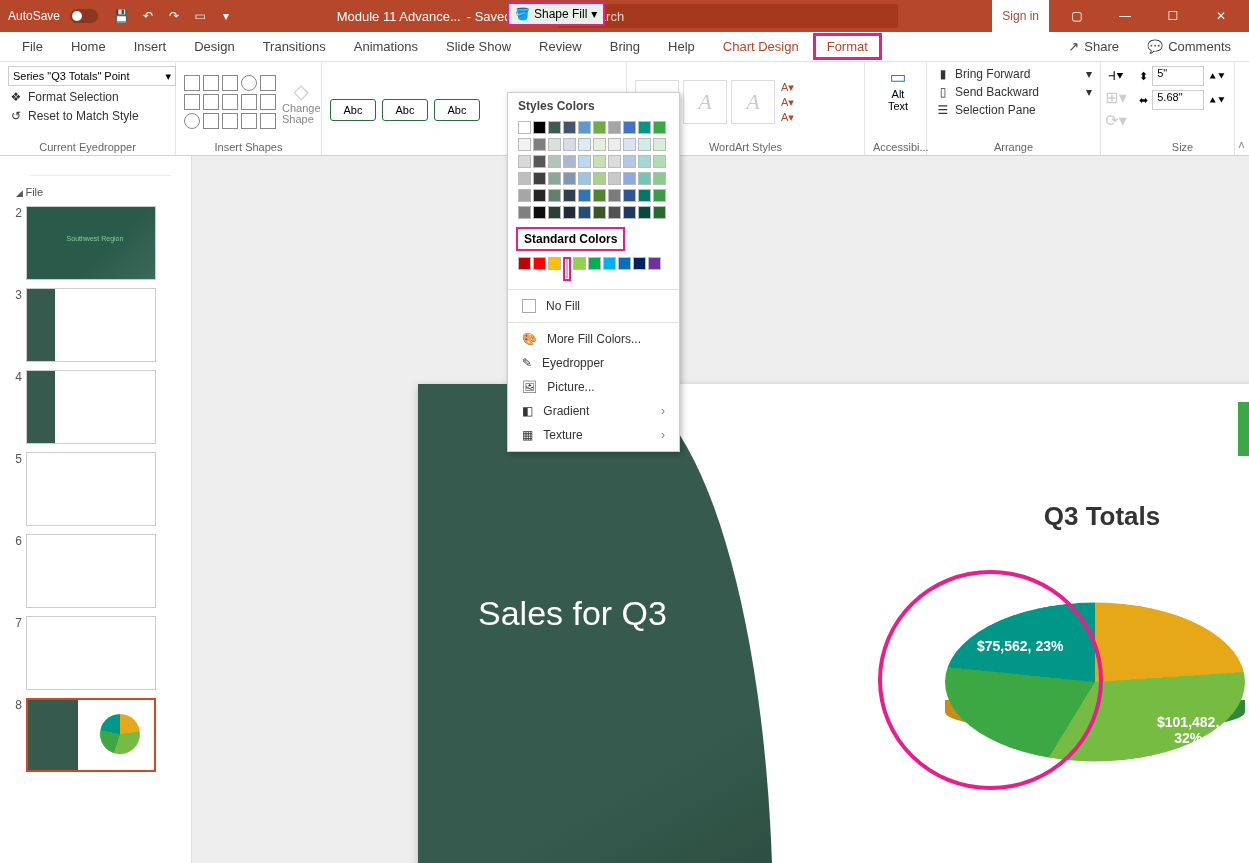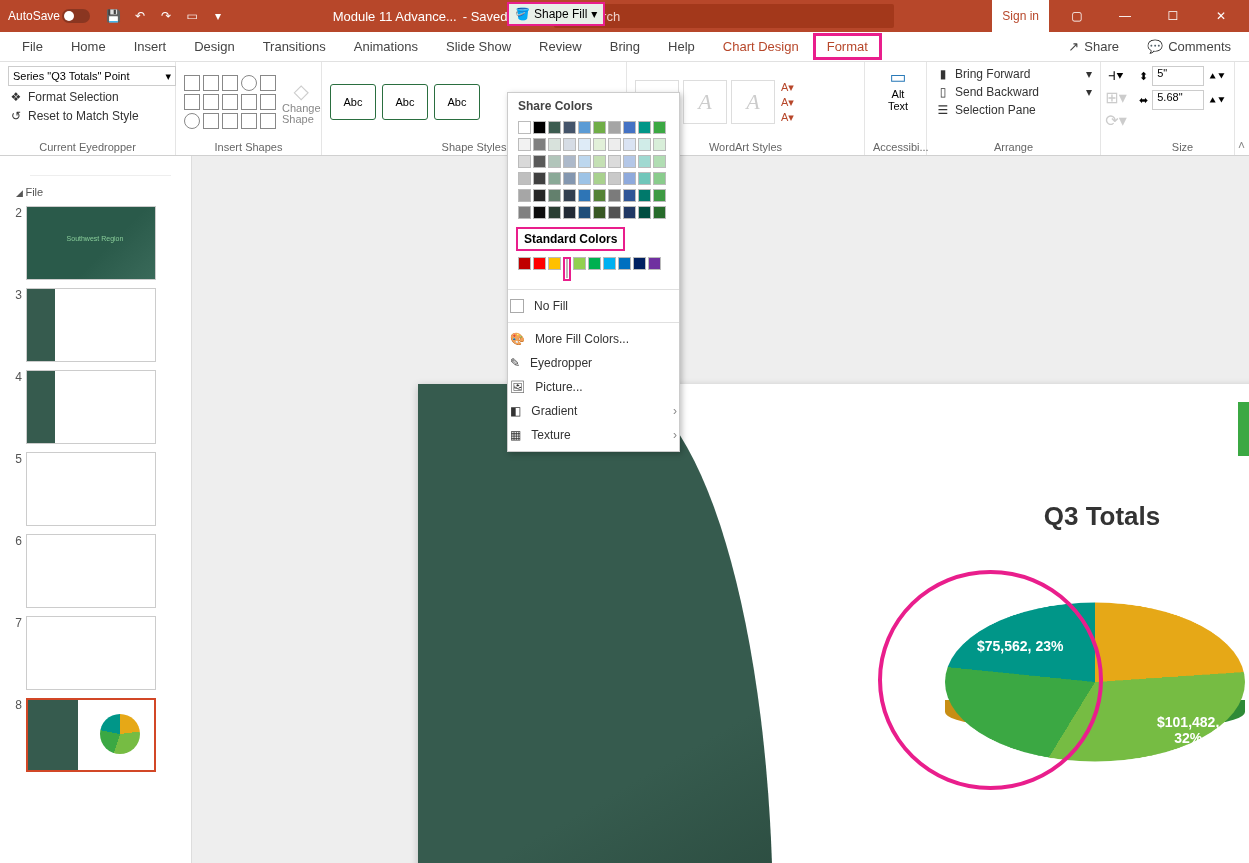--- a/index.html
+++ b/index.html
@@ -1,20 +1,20 @@
 <!DOCTYPE html>
 <html><head>
 <meta charset="utf-8">
 <style>
 * { margin: 0; padding: 0; box-sizing: border-box; font-family: "Segoe UI", Arial, sans-serif; }
 body { background: #f3f3f3; width: 1249px; height: 863px; overflow: hidden; position: relative; }
 
 
 .titlebar { height: 32px; background: #b7472a; display: flex; align-items: center; color: white; font-size: 12px; }
-.autosave { display: flex; align-items: center; padding: 0 8px; gap: 2px; justify-content: center; }
+.autosave { display: flex; align-items: center; padding: 0 8px; gap: 10px; justify-content: center; }
 .toggle { width: 28px; height: 14px; background: #8a3621; border-radius: 7px; position: relative; }
 .toggle::after { content: ""; position: absolute; left: 2px; top: 2px; width: 10px; height: 10px; background: white; border-radius: 50%; }
 .qat { display: flex; gap: 10px; padding: 0 8px; }
 .qat-icon { width: 16px; height: 16px; display: flex; align-items: center; justify-content: center; }
 .title-center { flex: 1; text-align: center; display: flex; align-items: center; justify-content: center; gap: 6px; font-size: 13px; }
 .search-box { width: 340px; height: 24px; background: #a3381b; border-radius: 2px; display: flex; align-items: center; padding: 0 10px; margin-left: 30px; color: #f0d0c8; gap: 8px; }
 .title-right { display: flex; align-items: center; gap: 8px; padding-right: 8px; }
 .signin-btn { background: white; color: #b7472a; padding: 10px 10px; font-size: 12px; border-radius: 0; }
 .win-btn { width: 40px; height: 32px; display: flex; align-items: center; justify-content: center; }
 
@@ -32,41 +32,41 @@
 .group-label { text-align: center; font-size: 11px; color: #666; padding-top: 3px; }
 .group-body { flex: 1; display: flex; align-items: center; gap: 6px; }
 .dropdown-input { width: 168px; height: 20px; border: 1px solid #ccc; font-size: 11px; padding: 0 4px; display: flex; align-items: center; justify-content: space-between; }
 .cs-btns { display: flex; flex-direction: column; gap: 3px; }
 .cs-row { display: flex; align-items: center; gap: 4px; font-size: 12px; color: #333; }
 .small-icon { width: 16px; height: 16px; display: inline-flex; align-items: center; justify-content: center; }
 .shape-grid { display: grid; grid-template-columns: repeat(5, 16px); grid-auto-rows: 16px; gap: 3px; }
 .shape-grid span { border: 1px solid #888; }
 .change-shape { display: flex; flex-direction: column; align-items: center; font-size: 11px; color: #888; width: 56px; }
 .style-samples { display: flex; gap: 6px; }
-.style-sample { width: 46px; height: 36px; border: 1px solid #2a6e3f; border-radius: 3px; display: flex; align-items: center; justify-content: center; font-size: 11px; background: white; }
+.style-sample { width: 46px; height: 22px; border: 1px solid #2a6e3f; border-radius: 3px; display: flex; align-items: center; justify-content: center; font-size: 11px; background: white; }
 .wa-styles { display: flex; gap: 4px; }
 .wa-sample { width: 44px; height: 44px; border: 1px solid #ddd; display: flex; align-items: center; justify-content: center; font-size: 22px; font-style: italic; color: #ccc; font-family: Georgia, serif; }
 .wa-side { display: flex; flex-direction: column; gap: 2px; font-size: 11px; }
 .alt-text { display: flex; flex-direction: column; align-items: center; font-size: 11px; width: 50px; }
 .arrange-col { display: flex; flex-direction: column; gap: 2px; font-size: 12px; color: #888; }
 .size-col { display: flex; flex-direction: column; gap: 4px; font-size: 11px; }
 .size-row { display: flex; align-items: center; gap: 4px; }
 .size-input { width: 52px; height: 20px; border: 1px solid #ccc; padding: 0 4px; background: white; }
 
 
 .shapefill-btn { position: absolute; left: 507px; top: 2px; border: 2px solid #e91e8c; background: #e8f0e8; padding: 3px 6px; display: flex; align-items: center; gap: 4px; font-size: 12px; z-index: 10; }
 .shapefill-menu { position: absolute; left: 507px; top: 92px; width: 173px; background: white; border: 1px solid #ccc; box-shadow: 2px 2px 6px rgba(0,0,0,0.25); z-index: 100; padding-bottom: 4px; }
 .menu-heading { font-weight: bold; font-size: 12px; padding: 6px 10px 4px 10px; color: #444; }
 .color-grid { padding: 4px 10px; display: grid; grid-template-columns: repeat(10, 13px); gap: 2px; }
 .color-swatch { width: 13px; height: 13px; border: 1px solid #bbb; }
 .std-heading { border: 2px solid #e91e8c; font-weight: bold; font-size: 12px; padding: 3px 6px; margin: 4px 8px 2px 8px; display: inline-block; }
 .std-row { padding: 4px 10px; display: flex; gap: 2px; }
 .std-yellow { border: 2px solid #e91e8c; padding: 1px; }
 .menu-sep { height: 1px; background: #e0e0e0; margin: 4px 0; }
-.menu-item { display: flex; align-items: center; gap: 10px; padding: 5px 2px; font-size: 12px; color: #333; }
+.menu-item { display: flex; align-items: center; gap: 10px; padding: 5px 14px; font-size: 12px; color: #333; }
 .menu-item .arrow { margin-left: auto; color: #888; }
 
 
 .main { position: absolute; top: 156px; left: 0; right: 0; bottom: 0; display: flex; }
 .thumb-panel { width: 192px; background: white; border-right: 1px solid #ddd; overflow-y: auto; padding: 6px 0; }
 .section-label { font-size: 11px; color: #555; padding: 4px 16px; }
 .section-label::before { content: "◢ "; font-size: 9px; }
 .thumb-row { display: flex; align-items: flex-start; gap: 4px; padding: 4px 8px; }
 .thumb-num { width: 14px; font-size: 12px; color: #555; text-align: right; }
 .thumb { width: 130px; height: 74px; border: 1px solid #ccc; background: white; position: relative; overflow: hidden; font-size: 5px; }
@@ -199,21 +199,20 @@
   </div>
 
   <div class="group" style="width:305px">
     <div class="group-body">
       <div class="style-samples">
         <div class="style-sample">Abc</div>
         <div class="style-sample">Abc</div>
         <div class="style-sample">Abc</div>
       </div>
     </div>
-    <div class="group-label">Shape Styles</div>
   </div>
 
   <div class="group" style="width:238px">
     <div class="group-body">
       <div class="wa-styles">
         <div class="wa-sample">A</div>
         <div class="wa-sample">A</div>
         <div class="wa-sample">A</div>
       </div>
       <div class="wa-side">
@@ -280,21 +279,21 @@
   <span class="collapse-caret">˄</span>
 </div>
 
 <div class="shapefill-btn">
   <span>🪣</span>
   <span>Shape Fill</span>
   <span>▾</span>
 </div>
 
 <div class="shapefill-menu">
-  <div class="menu-heading">Share Colors</div>
+  <div class="menu-heading">Styles Colors</div>
   <div class="color-grid" id="theme-row1">
       <span class="color-swatch" style="background: rgb(255, 255, 255);"></span>
       <span class="color-swatch" style="background: rgb(0, 0, 0);"></span>
       <span class="color-swatch" style="background: rgb(60, 92, 80);"></span>
       <span class="color-swatch" style="background: rgb(68, 84, 106);"></span>
       <span class="color-swatch" style="background: rgb(91, 155, 213);"></span>
       <span class="color-swatch" style="background: rgb(112, 173, 71);"></span>
       <span class="color-swatch" style="background: rgb(165, 165, 165);"></span>
       <span class="color-swatch" style="background: rgb(68, 114, 196);"></span>
       <span class="color-swatch" style="background: rgb(0, 150, 136);"></span>
@@ -440,20 +439,21 @@
         <span class="thumb-num">8</span>
         <div class="thumb active" style="background:linear-gradient(90deg,#365b4e 40%,white 40%)">
           <div style="position:absolute;right:14px;top:14px;width:40px;height:40px;border-radius:50%;background:conic-gradient(#e6a817 0 83deg,#76bc43 83deg 198deg,#3ba843 198deg 281deg,#009688 281deg)"></div>
         </div>
       </div>
   </div>
 
   <div class="slide-area">
     <div class="slide-canvas">
       <div class="slide-left">
+        <div class="slide-title">Sales for Q3</div>
       </div>
       <div class="green-box"></div>
     </div>
 
     <div class="chart-wrap">
       <div class="chart-title">Q3 Totals</div>
       <div class="pie">
         <div class="pie-side"></div>
         <div class="pie-circle"></div>
         <span class="pie-label" style="left:118px;top:-6px">$70,062, 22%</span>

